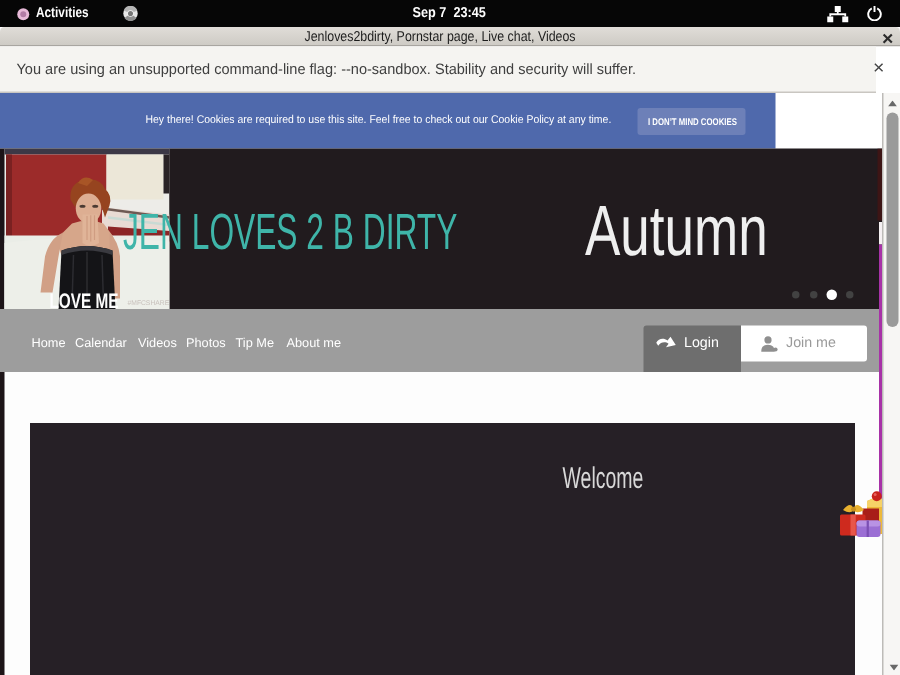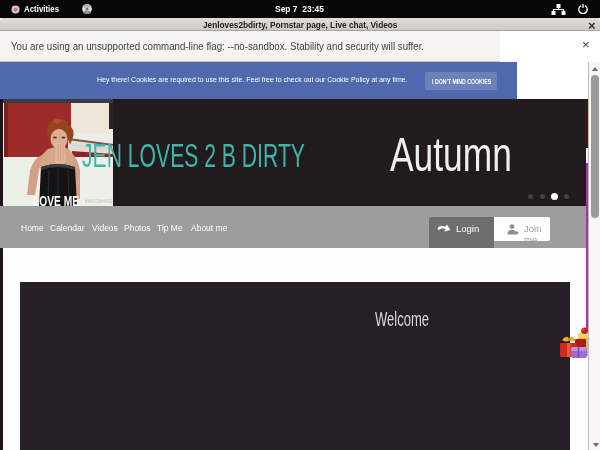--- a/index.html
+++ b/index.html
@@ -32,25 +32,25 @@
     <rect x="10.5" y="7" width="4" height="4" fill="#fff"></rect>
     <path d="M7.5 4 V5.5 M2.5 7 V5.5 H12.5 V7" stroke="#fff" stroke-width="1.2" fill="none"></path>
   </svg>
   <svg class="abs" style="left:578px;top:4px;" width="10" height="10" viewBox="0 0 10 10">
     <path d="M3.2 1.6 A4.2 4.2 0 1 0 6.8 1.6" stroke="#fff" stroke-width="1.3" fill="none"></path>
     <line x1="5" y1="0" x2="5" y2="4" stroke="#fff" stroke-width="1.3"></line>
   </svg>
 </div>
 
 <div class="abs" style="left:0;top:18px;width:600px;height:13px;background:linear-gradient(#e0ddd8,#cecbc5);border-radius:3px 3px 0 0;border-bottom:1px solid #a8a5a0;">
-  <div class="abs" style="left:203px;top:1px;font-size:9.5px;font-weight:bold;color:#1c1c1c;"><span class="sx" style="transform:scaleX(0.87);">Jenloves2bdirty, Pornstar page, Live chat, Videos</span></div>
+  <div class="abs" style="left:203px;top:1px;font-size:9.5px;font-weight:normal;color:#1c1c1c;"><span class="sx" style="transform:scaleX(0.87);">Jenloves2bdirty, Pornstar page, Live chat, Videos</span></div>
   <div class="abs" style="left:588px;top:-0.5px;font-size:13px;font-weight:bold;color:#2b2b2b;">×</div>
 </div>
 
-<div class="abs" style="left:0;top:31px;width:500px;height:31px;background:#f5f4f1;border-bottom:1px solid #c9c6c1;">
+<div class="abs" style="left:0;top:31px;width:584px;height:31px;background:#f5f4f1;border-bottom:1px solid #c9c6c1;">
   <div class="abs" style="left:11px;top:9.5px;font-size:10px;color:#3f3f3f;"><span class="sx" style="transform:scaleX(0.97);">You are using an unsupported command-line flag: --no-sandbox. Stability and security will suffer.</span></div>
   <div class="abs" style="left:582px;top:6px;font-size:13px;font-weight:400;color:#444;">×</div>
 </div>
 
 <div class="abs" style="left:0;top:62px;width:517px;height:37px;background:#4f69ac;">
   <div class="abs" style="left:97px;top:13px;font-size:7.5px;color:#fff;"><span class="sx" style="transform:scaleX(0.93);">Hey there! Cookies are required to use this site. Feel free to check out our Cookie Policy at any time.</span></div>
   <div class="abs" style="left:425px;top:10px;width:72px;height:18px;background:#6d80b8;border-radius:2px;overflow:hidden;">
     <div class="abs" style="left:6.5px;top:6px;font-size:6.5px;font-weight:bold;color:#fff;white-space:nowrap;"><span class="sx" style="transform:scaleX(0.8);">I DON’T MIND COOKIES</span></div>
   </div>
 </div>
@@ -123,21 +123,21 @@
   <div class="abs" style="left:157px;top:17px;">Tip Me</div>
   <div class="abs" style="left:191px;top:17px;">About me</div>
 
   <div class="abs" style="left:429px;top:11px;width:65px;height:40px;background:#6e6e6e;border-radius:2px 0 0 2px;">
     <svg class="abs" style="left:8px;top:7px;" width="14" height="11" viewBox="0 0 14 11">
       <path d="M0.5 4.5 C2 1.5 5.5 1 8 3 L10 0.5 L13.5 6 L7 7.5 L8.7 5.2 C6.5 3.5 3.5 4 1.8 6.5 Z" fill="#fff"></path>
     </svg>
     <div class="abs" style="left:27px;top:6px;font-size:9.5px;color:#fff;">Login</div>
   </div>
 
-  <div class="abs" style="left:494px;top:11px;width:56px;height:24px;background:#fff;border-radius:0 2px 2px 0;">
+  <div class="abs" style="left:494px;top:11px;width:84px;height:24px;background:#fff;border-radius:0 2px 2px 0;">
     <svg class="abs" style="left:13px;top:7px;" width="12" height="11" viewBox="0 0 12 11">
       <circle cx="5" cy="2.6" r="2.4" fill="#8f8f8f"></circle>
       <path d="M0.5 10.5 Q0.5 5.8 5 5.8 Q9.5 5.8 9.5 10.5 Z" fill="#8f8f8f"></path>
       <circle cx="10" cy="9" r="1.4" fill="#8f8f8f"></circle>
     </svg>
     <div class="abs" style="left:30px;top:6px;font-size:9.5px;color:#9a9a9a;">Join me</div>
   </div>
 </div>
 
 <div class="abs" style="left:0;top:248px;width:588px;height:202px;background:#fdfdfd;"></div>

